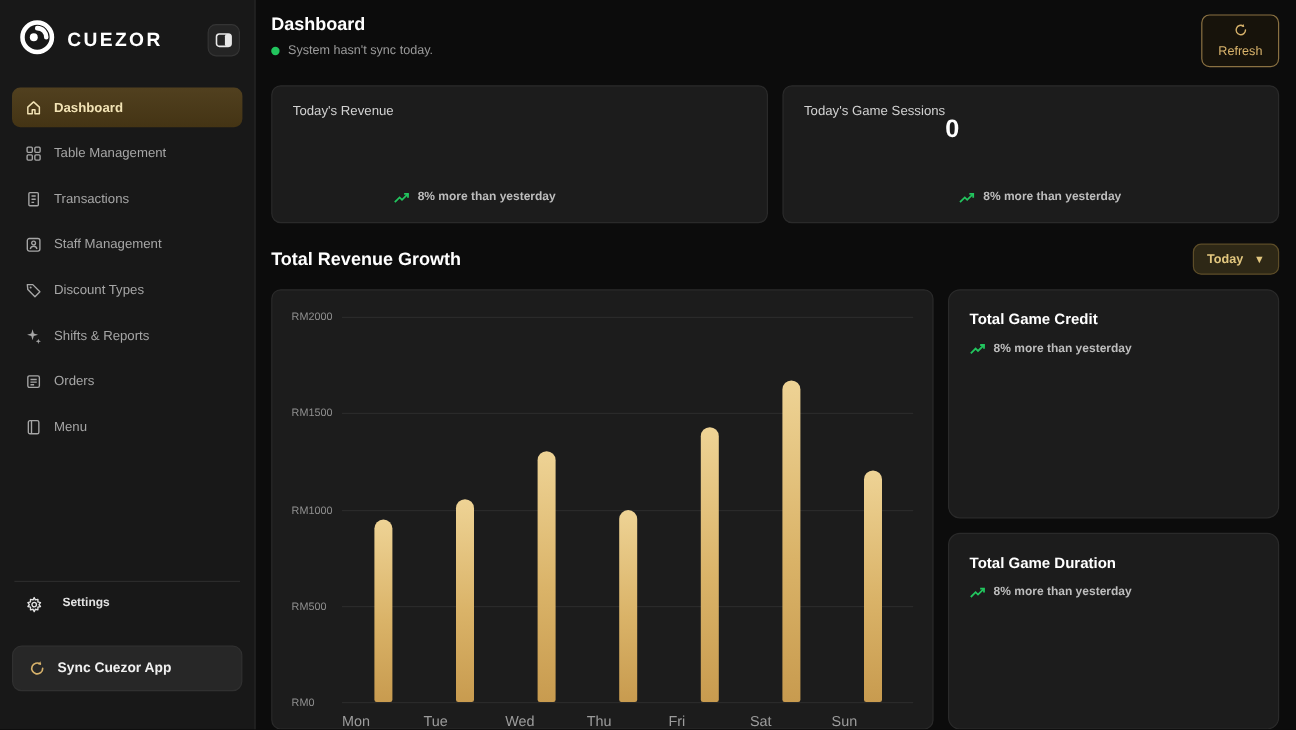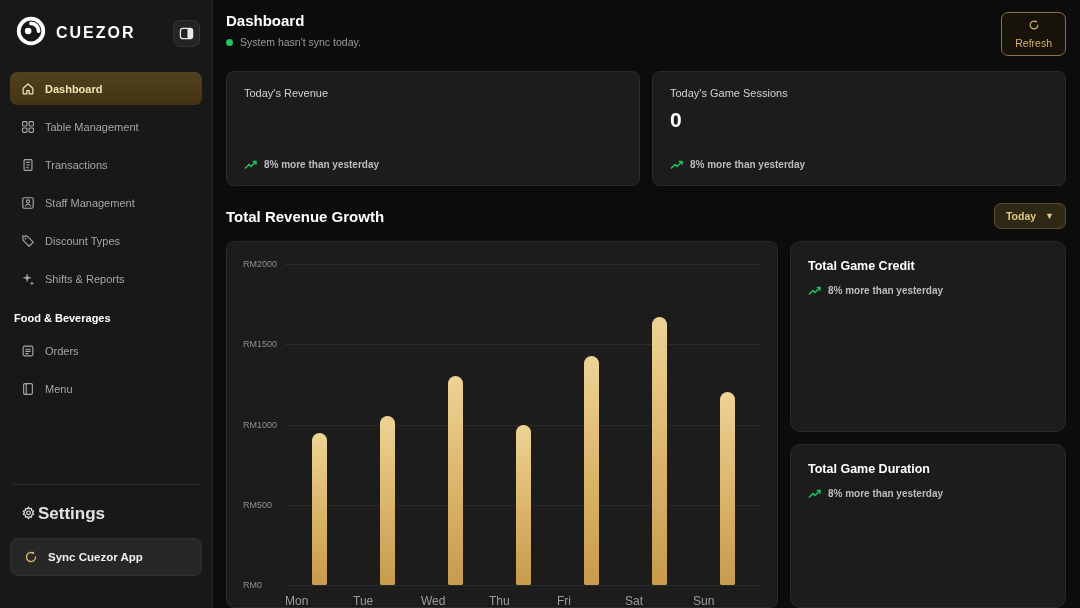--- a/index.html
+++ b/index.html
@@ -31,22 +31,22 @@
   }
   .nav-item svg { flex:0 0 auto; }
   .nav-item.active {
     background:linear-gradient(180deg,#51401f,#443414);
     color:#f2e3b5; font-weight:bold;
   }
   .section-label { font-size:11px; font-weight:bold; color:#ffffff; padding:12px 14px 10px; }
   .sidebar-bottom { margin-top:auto; }
   .divider { height:1px; background:#2b2b2b; margin:0 12px 12px; }
   .settings-item {
-    display:flex; align-items:center; gap:2px; margin:0 10px; padding:0 11px;
-    height:33px; border-radius:7px; color:#e2e2e2; font-size:17px; font-weight:bold; cursor:pointer;
+    display:flex; align-items:flex-start; gap:16px; margin:0 10px; padding:0 11px;
+    height:33px; border-radius:7px; color:#e2e2e2; font-size:10px; font-weight:bold; cursor:pointer;
   }
   .sync-item {
     margin:8px 10px 32px; background:#272727; border:1px solid #303030; border-radius:8px;
     height:38px; display:flex; align-items:center; gap:10px; padding:0 13px;
     font-size:11.5px; font-weight:bold; color:#f0f0f0; cursor:pointer;
   }
   
   .main { flex:1; padding:12px 14px 0 13px; display:flex; flex-direction:column; overflow:hidden; }
   .main-header { display:flex; align-items:flex-start; }
   .h-title { font-size:15px; font-weight:bold; color:#ffffff; }
@@ -56,21 +56,21 @@
   .btn-outline {
     display:flex; align-items:center; gap:6px;
     background:#17130b; border:1px solid #8a7142; color:#d7b26b;
     font-size:10.5px; padding:6px 13px; border-radius:7px; cursor:pointer;
     font-family:"Liberation Sans", sans-serif;
     flex-direction:column;
   }
   .stats-row { display:flex; gap:12px; margin-top:15px; }
   .stat-card {
     flex:1; background:#1c1c1c; border:1px solid #2a2a2a; border-radius:8px;
-    padding:15px 17px; height:115px; display:flex; flex-direction:column;
+    padding:15px 17px; height:115px; display:flex; 
   }
   .stat-label { font-size:11px; color:#d2d2d2; }
   .stat-value { font-size:21px; font-weight:bold; margin-top:9px; color:#ffffff; }
   .stat-delta, .side-delta {
     display:flex; align-items:center; gap:6px; font-size:10px; font-weight:bold; color:#bdbdbd;
   }
   .stat-delta { margin-top:auto; }
   .section-row { display:flex; align-items:center; margin-top:17px; }
   .section-title { font-size:15px; font-weight:bold; color:#ffffff; }
   .range-btn {
@@ -170,21 +170,20 @@
       <span>Discount Types</span>
     </li>
     <li class="nav-item">
       <svg width="14" height="14" viewBox="0 0 16 16">
           <path d="M7 1.5l1.2 4 4 1.2-4 1.2L7 12l-1.2-4.1-4-1.2 4-1.2zM12.5 10.5l.6 1.9 1.9.6-1.9.6-.6 1.9-.6-1.9-1.9-.6 1.9-.6z" fill="currentColor"></path>
         </svg>
       <span>Shifts &amp; Reports</span>
     </li>
   </ul>
 
-  <div class="section-label">Food &amp; Beverages</div>
 
   <ul class="nav">
     <li class="nav-item">
       <svg width="14" height="14" viewBox="0 0 16 16">
           <g fill="none" stroke="currentColor" stroke-width="1.3">
             <rect x="2.5" y="2.5" width="11" height="11" rx="1.5"></rect>
             <path d="M5 6h6M5 8.5h6M5 11h3.5"></path>
           </g>
         </svg>
       <span>Orders</span>

